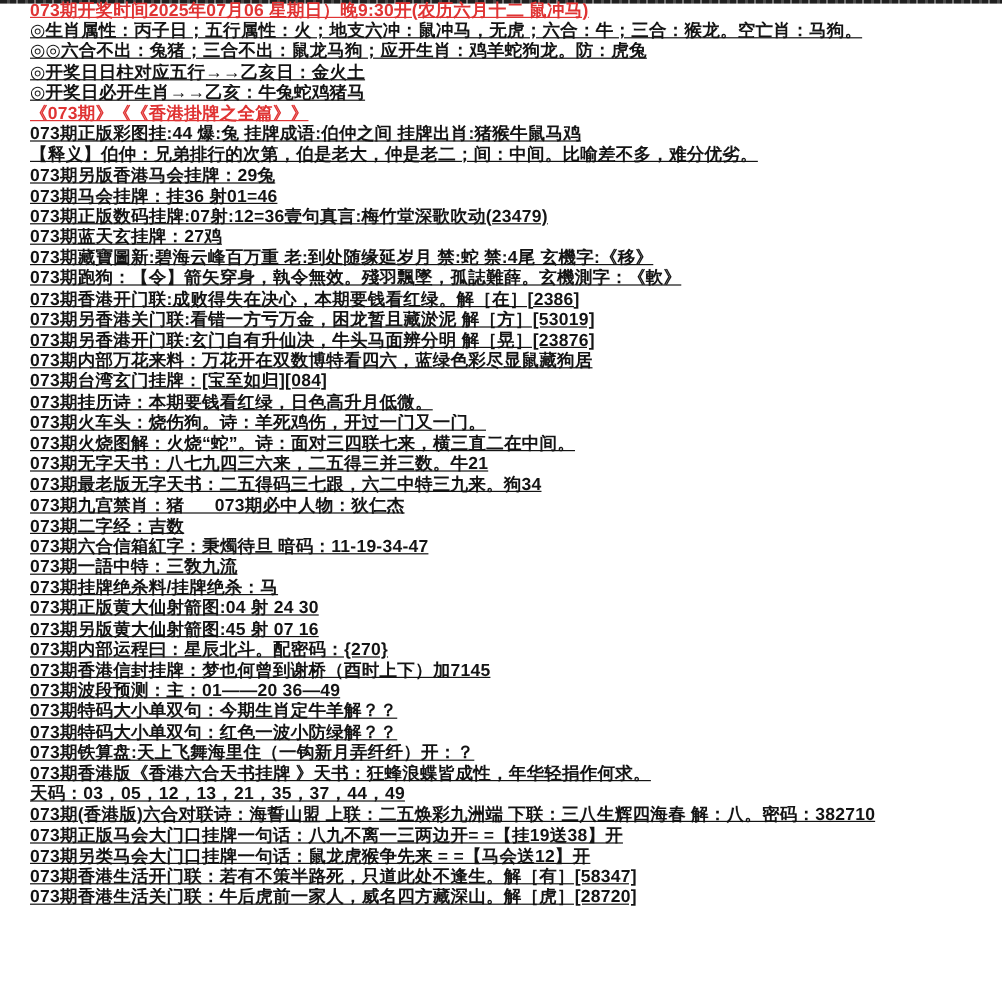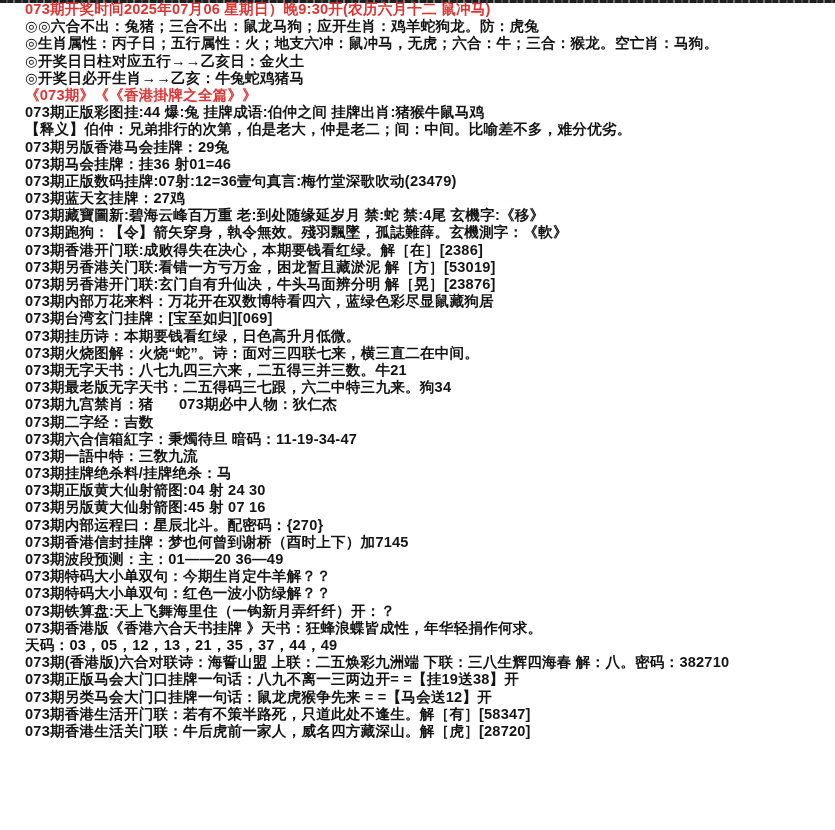--- a/index.html
+++ b/index.html
@@ -32,54 +32,56 @@
     font-weight:700;
     font-size:14.6px;
     color:var(--text);
   }
   .line{
     height:17.2px;
     line-height:17.2px;
     white-space:pre;
     overflow:hidden;
     letter-spacing:0.2px;
+    text-decoration:underline;
   }
   .line.red{
     color:var(--red);
   }
   .line:first-child{
     margin-top:-2px; 
   }
 </style>
 </head>
 <body>
 
 <div class="top-border"></div>
 
 <div class="sheet">
     <div class="line red">073期开奖时间2025年07月06 星期日）晚9:30开(农历六月十二 鼠冲马)</div>
+    <div class="line">◎生肖属性：丙子日；五行属性：火；地支六冲：鼠冲马，无虎；六合：牛；三合：猴龙。空亡肖：马狗。</div>
     <div class="line">◎◎六合不出：兔猪；三合不出：鼠龙马狗；应开生肖：鸡羊蛇狗龙。防：虎兔</div>
-    <div class="line">◎生肖属性：丙子日；五行属性：火；地支六冲：鼠冲马，无虎；六合：牛；三合：猴龙。空亡肖：马狗。</div>
     <div class="line">◎开奖日日柱对应五行→→乙亥日：金火土</div>
     <div class="line">◎开奖日必开生肖→→乙亥：牛兔蛇鸡猪马</div>
     <div class="line red">《073期》《《香港掛牌之全篇》》</div>
     <div class="line">073期正版彩图挂:44 爆:兔 挂牌成语:伯仲之间 挂牌出肖:猪猴牛鼠马鸡</div>
     <div class="line">【释义】伯仲：兄弟排行的次第，伯是老大，仲是老二；间：中间。比喻差不多，难分优劣。</div>
     <div class="line">073期另版香港马会挂牌：29兔</div>
     <div class="line">073期马会挂牌：挂36 射01=46</div>
     <div class="line">073期正版数码挂牌:07射:12=36壹句真言:梅竹堂深歌吹动(23479)</div>
     <div class="line">073期蓝天玄挂牌：27鸡</div>
     <div class="line">073期藏寶圖新:碧海云峰百万重 老:到处随缘延岁月 禁:蛇 禁:4尾 玄機字:《移》</div>
     <div class="line">073期跑狗：【令】箭矢穿身，執令無效。殘羽飄墜，孤誌難薛。玄機測字：《軟》</div>
     <div class="line">073期香港开门联:成败得失在决心，本期要钱看红绿。解［在］[2386]</div>
     <div class="line">073期另香港关门联:看错一方亏万金，困龙暂且藏淤泥 解［方］[53019]</div>
     <div class="line">073期另香港开门联:玄门自有升仙决，牛头马面辨分明 解［晃］[23876]</div>
     <div class="line">073期内部万花来料：万花开在双数博特看四六，蓝绿色彩尽显鼠藏狗居</div>
-    <div class="line">073期台湾玄门挂牌：[宝至如归][069]</div>
+    <div class="line">073期台湾玄门挂牌：[宝至如归][084]</div>
     <div class="line">073期挂历诗：本期要钱看红绿，日色高升月低微。</div>
+    <div class="line">073期火车头：烧伤狗。诗：羊死鸡伤，开过一门又一门。</div>
     <div class="line">073期火烧图解：火烧“蛇”。诗：面对三四联七来，横三直二在中间。</div>
     <div class="line">073期无字天书：八七九四三六来，二五得三并三数。牛21</div>
     <div class="line">073期最老版无字天书：二五得码三七跟，六二中特三九来。狗34</div>
     <div class="line">073期九宫禁肖：猪      073期必中人物：狄仁杰</div>
     <div class="line">073期二字经：吉数</div>
     <div class="line">073期六合信箱紅字：秉燭待旦 暗码：11-19-34-47</div>
     <div class="line">073期一語中特：三敎九流</div>
     <div class="line">073期挂牌绝杀料/挂牌绝杀：马</div>
     <div class="line">073期正版黄大仙射箭图:04 射 24 30</div>
     <div class="line">073期另版黄大仙射箭图:45 射 07 16</div>

